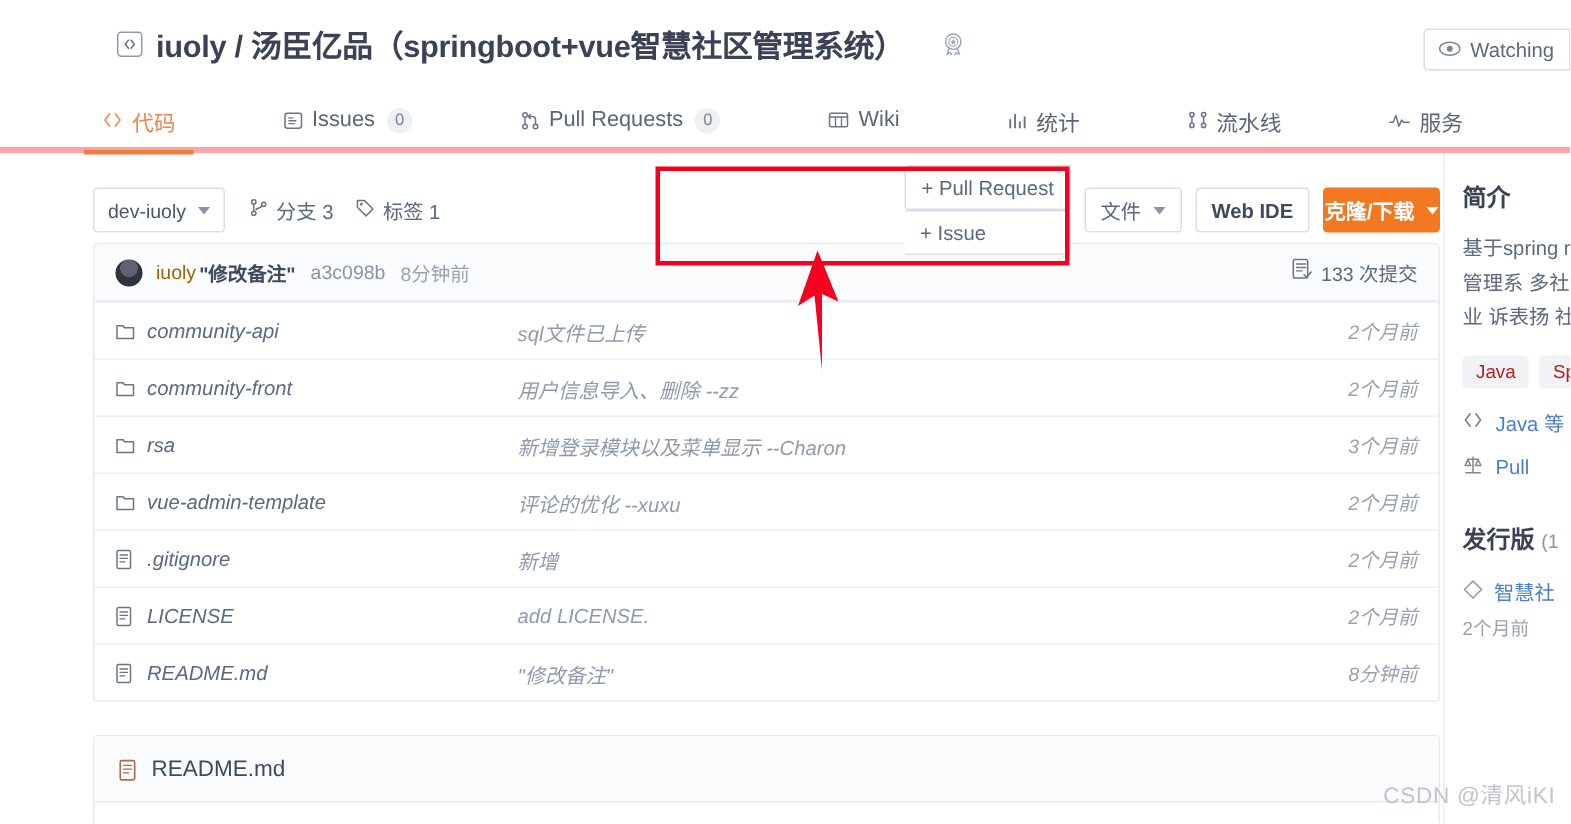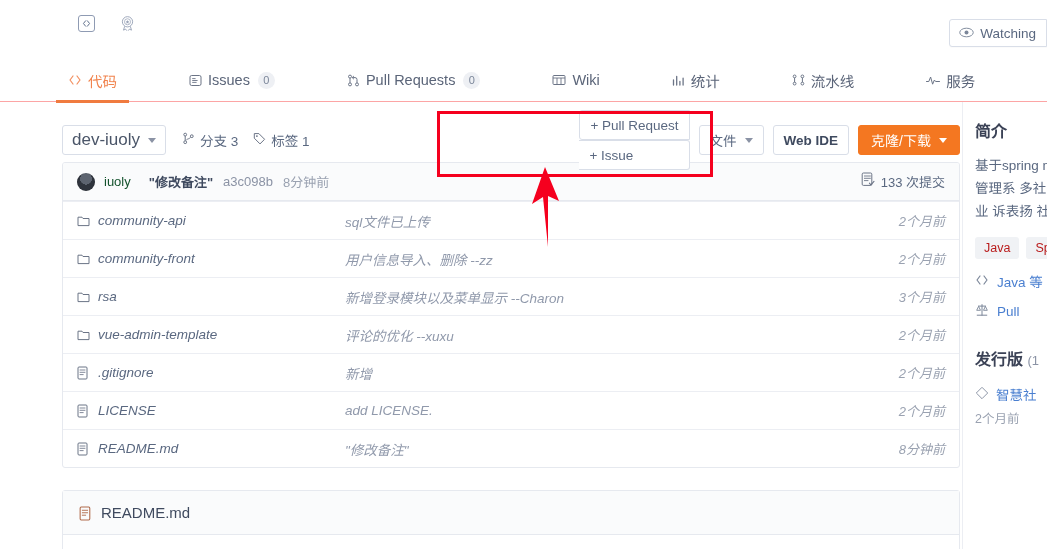--- a/index.html
+++ b/index.html
@@ -45,21 +45,21 @@
     border-radius: 3px 0 0 3px;
     background: #fff; display:flex; align-items:center; gap:6px;
     font-size: 13.5px; color:#5a6880; white-space: nowrap;
     box-shadow: 0 1px 1px rgba(0,0,0,.02);
   }
   .eye-icon { color:#7b8699; font-size: 13px; line-height:1; }
 
   
   .nav-tabs {
     position: absolute; left: 0; top: 58px; width: 1047px; height: 44px;
-    border-bottom: 1px solid #fca5a5;
+    border-bottom: 4px solid #fca5a5;
     display: flex; align-items: stretch;
     padding-left: 68px;
     background: #fff;
   }
   .tab {
     display: flex; align-items: center; gap: 6px;
     padding: 0 0px; margin-right: 0;
     font-size: 14.5px; color: #5b6579;
     position: relative; white-space: nowrap;
     height: 44px;
@@ -89,52 +89,52 @@
 
   
   .toolbar {
     height: 44px; display:flex; align-items:center; position: relative;
   }
   .btn {
     height: 30px; border:1px solid #d9dee8; background:#fff;
     border-radius: 3px; display:flex; align-items:center; gap:5px;
     padding: 0 10px; font-size: 13.5px; color:#5a6880; white-space:nowrap;
   }
-  .branch-select { font-size: 17px; color:#4a5568; padding: 0 9px; }
+  .branch-select { font-size: 13px; color:#4a5568; padding: 0 9px; }
   .caret { border-left: 4px solid transparent; border-right:4px solid transparent;
            border-top: 5px solid #8b93a5; display:inline-block; margin-left:3px; }
   .caret.white { border-top-color:#fff; }
   .meta-links { display:flex; align-items:center; gap: 15px; margin-left: 16px; }
   .meta-link { display:flex; align-items:center; gap:5px; font-size:13.5px; color:#5a6880; white-space:nowrap; }
   .toolbar-right { margin-left:auto; display:flex; align-items:center; gap: 9px; }
   .btn-group { display:flex;flex-direction:column; }
   .btn-group .btn { border-radius: 0; border-left-width: 0; }
   .btn-group .btn:first-child { border-radius: 3px 0 0 3px; border-left-width: 1px; }
   .btn-group .btn:last-child { border-radius: 0 3px 3px 0; }
   .btn.webide { font-weight: bold; color: #3f4a5f; }
   .btn.clone {
     background: #f47721; border-color:#f47721; color:#fff; font-size: 14px;
-    padding: 0 12px; height: 30px; font-weight: 400;
+    padding: 0 0; height: 30px; font-weight: 700;
   }
 
   
   .file-panel {
     border: 1px solid #e6e9ef; border-radius: 3px; background:#fff; overflow: hidden;
   }
   .commit-bar {
     height: 38px; display:flex; align-items:center; padding: 0 14px;
     background:#fafbfc; border-bottom: 1px solid #e6e9ef; font-size: 13px;
   }
   .avatar {
     width: 18px; height: 18px; border-radius: 50%;
     background: radial-gradient(circle at 50% 32%, #5d6470 0 38%, #2f343d 39% 100%);
     margin-right: 9px; flex:none;
     box-shadow: inset 0 0 0 1px rgba(0,0,0,.08);
   }
-  .c-author { color:#14532d; margin-right: 18px; }
+  .c-author { color:#a16207; margin-right: 2px; }
   .c-msg { color:#3f4a5f; font-weight: bold; margin-right: 10px; }
   .c-sha { color:#8b93a5; margin-right: 10px; }
   .c-time { color:#9aa2b1; }
   .c-right { margin-left:auto; display:flex; align-items:flex-start; gap:6px; color:#5a6880; }
 
   .frow {
     height: 38px; display:flex; align-items:center;
     border-top: 1px solid #eceef3; padding: 0 14px; font-size: 13.5px; font-style: italic;
   }
   .frow:first-of-type { border-top: none; }
@@ -188,20 +188,21 @@
 
 <div id="root">
 
   <div class="repo-header">
     <div class="repo-title-wrap">
       <span class="repo-icon">
         <svg width="9" height="9" viewBox="0 0 10 10">
             <path d="M4 2 L1.6 5 L4 8 M6 2 L8.4 5 L6 8" stroke="#60708c" stroke-width="1.1" fill="none" stroke-linecap="round" stroke-linejoin="round"></path>
           </svg>
       </span>
+      <span class="repo-title">iuoly / 汤臣亿品（springboot+vue智慧社区管理系统）</span>
       <span class="badge-icon">
         <svg width="19" height="19" viewBox="0 0 20 20">
           <circle cx="10" cy="8.2" r="5.4" fill="none" stroke="#9aa4b8" stroke-width="1"></circle>
           <circle cx="10" cy="8.2" r="3.2" fill="none" stroke="#9aa4b8" stroke-width=".8"></circle>
           <path d="M10 6.3 l.6 1.3 1.4.2 -1 1 .25 1.4 -1.25 -.67 -1.25 .67 .25 -1.4 -1 -1 1.4 -.2z" fill="#9aa4b8"></path>
           <path d="M7 13 l-1.2 4 2.2 -1.1 1.2 1.6 M13 13 l1.2 4 -2.2 -1.1 -1.2 1.6" fill="none" stroke="#9aa4b8" stroke-width="1"></path>
         </svg>
       </span>
     </div>
 
@@ -537,13 +538,14 @@
     </div>
     <div class="rel-time">2个月前</div>
   </div>
 
   <div class="anno-box"></div>
 
   <svg class="anno-arrow" width="72" height="95" viewBox="0 0 72 95">
     <path d="M33 92 L28 42 L17 49 L30 12 L44 46 L33 41 Z" fill="#f5001e"></path>
   </svg>
 
+  <div class="watermark">CSDN @清风iKI</div>
 </div>
 
 </body></html>

